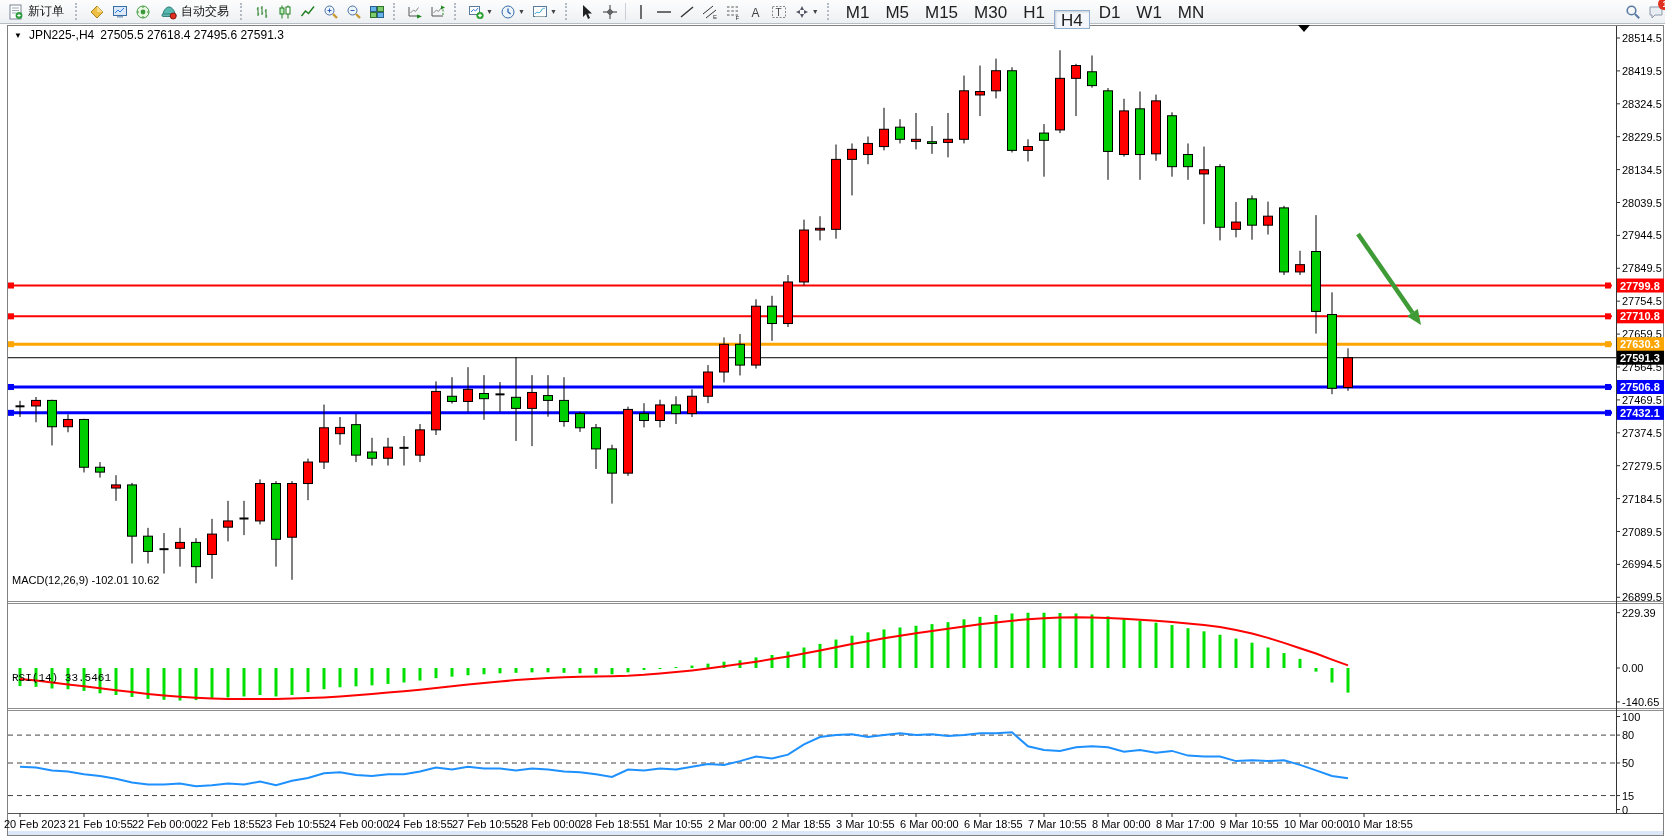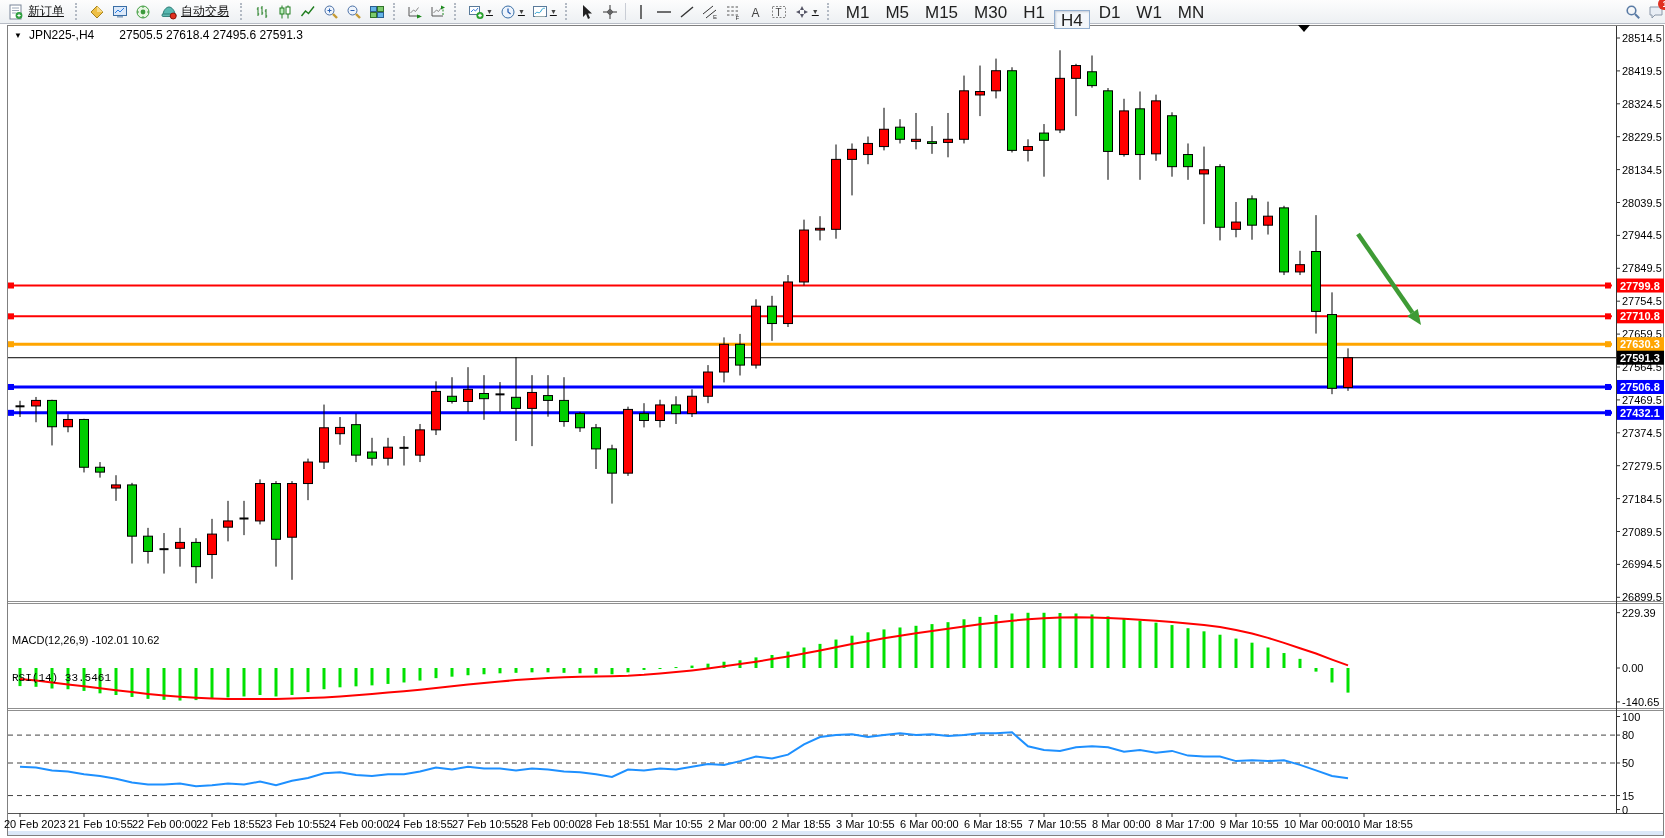--- a/index.html
+++ b/index.html
@@ -2,38 +2,38 @@
 <html><head>
 <meta charset="utf-8">
 <style>
   html,body{margin:0;padding:0;background:#fff;}
   body{font-family:"Liberation Sans",sans-serif;}
   #screen{position:relative;width:1665px;height:838px;overflow:hidden;background:#fff;}
   
   .toolbar{position:absolute;top:0;left:0;width:1665px;height:23px;display:flex;align-items:center;
     background:linear-gradient(#fdfdfd,#edf0f3);border-bottom:1px solid #b7bcc5;padding:0 2px;z-index:5;gap:1px;}
   .tb{height:20px;min-width:22px;display:inline-flex;align-items:center;justify-content:center;
-    background:transparent;border:1px solid transparent;padding:0 2px;font-size:12px;color:#111;cursor:default;text-decoration:underline;}
+    background:transparent;border:1px solid transparent;padding:0 2px;font-size:12px;color:#111;cursor:default;}
   .tb.lbl{padding:0 5px;gap:4px;}
   .ic{width:16px;height:16px;display:block;}
   .caret{font-size:7px;color:#444;margin-left:2px;}
   .grip{width:4px;height:17px;border-left:2px dotted #b3bac4;margin:0 4px;}
   .vsep{width:1px;height:17px;background:#c9cdd5;margin:0 3px;}
   .tf{height:19px;padding:0 6px;font-size:17px;color:#222;background:transparent;border:1px solid transparent;margin:0 1px;}
   .tf.active{background:#f4f7fb;border:1px solid #93afd0;box-shadow:inset 1px 1px 2px rgba(60,80,110,.25);margin-top:16px;}
   .spacer{flex:1;}
   .badgewrap{position:relative;}
   .badge{position:absolute;top:-5px;right:-6px;background:#e03020;color:#fff;font-size:9px;font-weight:bold;
     border-radius:8px;min-width:12px;height:12px;line-height:12px;text-align:center;padding:0 1px;}
   
   .chart-title{position:absolute;left:14px;top:28px;font-size:12px;color:#000;z-index:3;white-space:nowrap;}
   .chart-title .tri{font-size:8px;color:#000;margin-right:7px;vertical-align:1px;}
-  .chart-title .ohlc{margin-left:25px;}
+  .chart-title .ohlc{margin-left:6px;}
   .ind-label{position:absolute;left:12px;font-size:11px;color:#000;z-index:3;white-space:nowrap;}
-  .ind-label.macd{top:634px;}
+  .ind-label.macd{top:574px;}
   .ind-label.rsi{top:672px;font-family:Liberation Mono, monospace;}
   #chartsvg{position:absolute;left:0;top:0;z-index:1;}
   #chartsvg text{font-family:"Liberation Sans",sans-serif;}
 </style>
 </head>
 <body>
 
 <div id="screen">
 
   <div class="toolbar">

